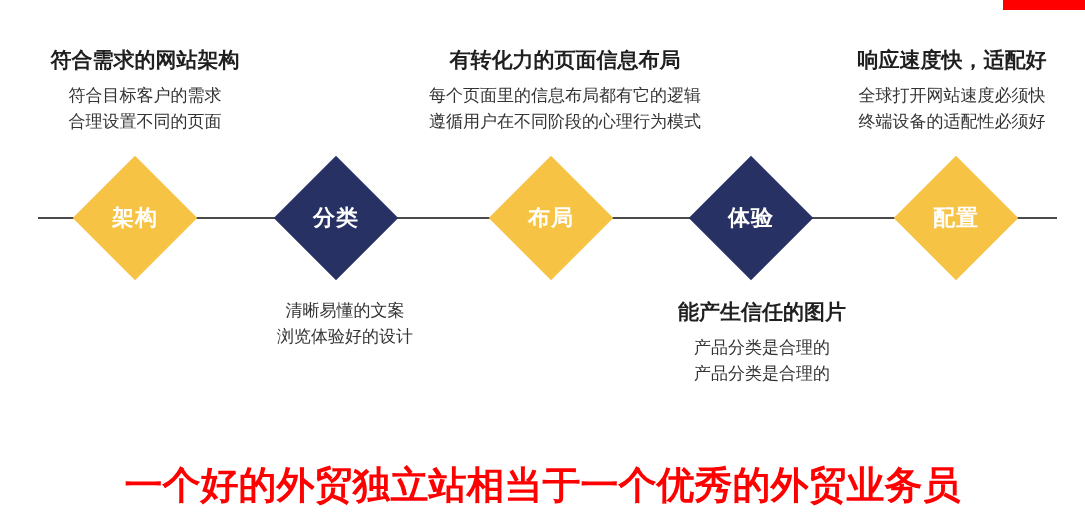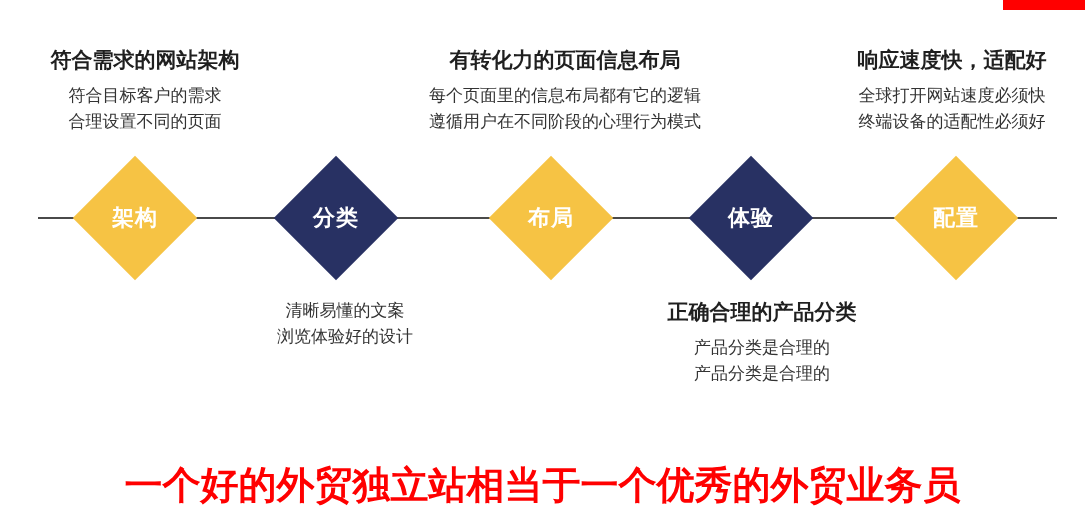--- a/index.html
+++ b/index.html
@@ -120,20 +120,20 @@
     <div class="note-line">全球打开网站速度必须快</div>
     <div class="note-line">终端设备的适配性必须好</div>
   </div>
 
   <div class="note" style="left:145px; top:298px">
     <div class="note-line">清晰易懂的文案</div>
     <div class="note-line">浏览体验好的设计</div>
   </div>
 
   <div class="note" style="left:562px; top:298px">
-    <div class="note-title">正确合理的产品分类</div>
+    <div class="note-title">能产生信任的图片</div>
     <div class="note-line">产品分类是合理的</div>
     <div class="note-line">产品分类是合理的</div>
   </div>
 
   <div class="slogan">一个好的外贸独立站相当于一个优秀的外贸业务员</div>
 
 </div>
 
 </body></html>

